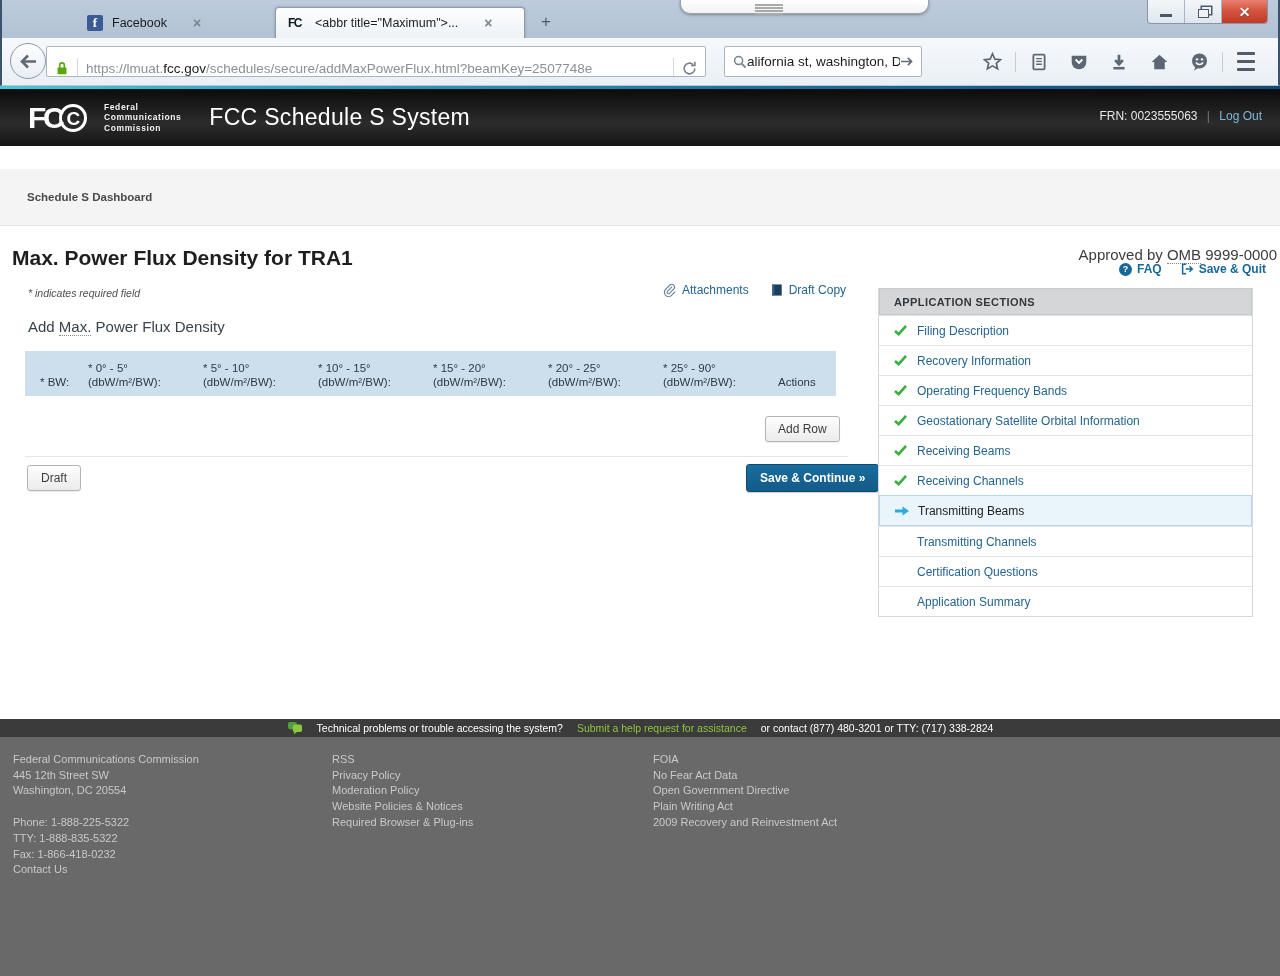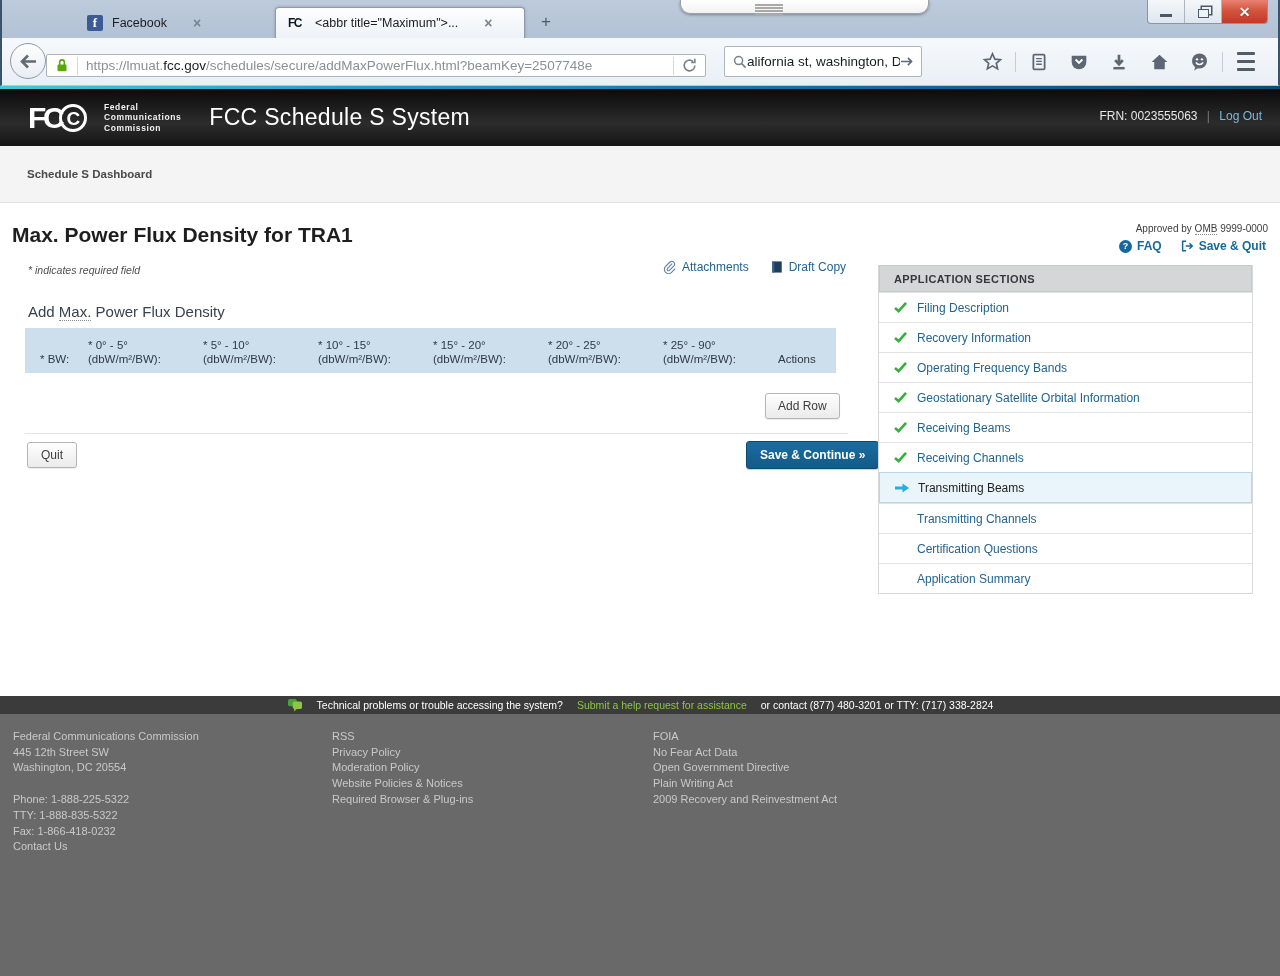--- a/index.html
+++ b/index.html
@@ -25,21 +25,21 @@
   .win-btn { width:37px; height:23px; display:flex; align-items:center; justify-content:center; border-right:1px solid #aab5c1; }
   .win-btn:last-child { border-right:none; }
   .win-min-bar { width:12px; height:3px; background:#4c5866; margin-top:8px; }
   .win-restore-glyph { width:11px; height:9px; border:1.5px solid #4c5866; background:#eef2f6; box-shadow:3px -3px 0 -1px #eef2f6, 3px -3px 0 0.5px #4c5866; margin-top:3px; }
   .win-close { width:45px; background:linear-gradient(#ea8173,#d4553f 45%,#c03a28); }
   .win-close span { color:#fff; font-weight:bold; font-size:14px; text-shadow:0 1px 1px rgba(0,0,0,.4); }
 
   
   .navbar { position:relative; height:48px; background:linear-gradient(#f6f9fc,#e9eff5); border-left:2px solid #39536e; border-right:2px solid #39536e; border-bottom:1px solid #bcc5d0; }
   .back-btn { position:absolute; left:8px; top:5px; width:36px; height:36px; border-radius:50%; background:linear-gradient(#fefefe,#e9edf2); border:1px solid #8c99a7; display:flex; align-items:center; justify-content:center; z-index:2; }
-  .urlbar { position:absolute; left:44px; top:16px; width:660px; height:23px; background:#fff; border:1px solid #abb5c0; border-radius:2px; display:flex; align-items:center; padding:0 8px; }
+  .urlbar { position:absolute; left:44px; top:8px; width:660px; height:31px; background:#fff; border:1px solid #abb5c0; border-radius:2px; display:flex; align-items:flex-end; padding:0 8px; }
   .urlbar .divider { width:1px; height:18px; background:#d4d9df; margin:0 8px; }
   .url-text { flex:1; font-size:13.5px; white-space:nowrap; overflow:hidden; color:#8a9098; }
   .url-text .domain { color:#1a1d20; }
   .searchbox { position:absolute; left:722px; top:8px; width:198px; height:31px; background:#fff; border:1px solid #abb5c0; border-radius:2px; display:flex; align-items:center; padding:0 8px; }
   .search-value { flex:1; font-size:13.5px; color:#1a1d20; white-space:nowrap; overflow:hidden; }
   .tool-icons { position:absolute; right:12px; top:8px; display:flex; align-items:center; height:31px; }
   .tool-btn { width:40px; display:flex; align-items:center; justify-content:center; }
   .tool-sep { width:1px; height:20px; background:#c6cdd6; margin:0 3px; }
   .hamburger div { width:18px; height:3px; background:#525d69; margin:2.5px 0; border-radius:1px; }
 
@@ -47,35 +47,35 @@
   .accent-line { height:3px; background:linear-gradient(90deg,#41c9d9,#2d9fc6 25%,#1a6fa2 60%,#0d4a77); }
   .site-header { position:relative; height:57px; background:linear-gradient(#0b0b0b,#2c2c2c 60%,#151515); color:#fff; display:flex; align-items:center; }
   .fcc-logo { margin-left:28px; display:flex; align-items:center; }
   .agency { margin-left:14px; font-size:8.5px; font-weight:bold; letter-spacing:.6px; line-height:10.5px; color:#f2f2f2; }
   .app-title { margin-left:28px; font-size:23px; font-weight:400; letter-spacing:.3px; color:#fff; }
   .header-right { position:absolute; right:18px; top:20px; font-size:12px; color:#e8e8e8; }
   .header-right .sep { color:#6d7d8a; margin:0 6px; }
   .logout-link { color:#7fb8dd; text-decoration:none; }
 
   
-  .breadcrumb-bar { height:57px; background:#f4f4f4; border-bottom:1px solid #e2e2e2; display:flex; align-items:center; }
+  .breadcrumb-bar { height:57px; background:#f4f4f4; border-bottom:1px solid #e2e2e2; display:flex; align-items:center;margin-top:23px; }
   .breadcrumb { margin-left:27px; font-size:11.5px; font-weight:bold; color:#4a4a4a; }
 
   
   .content { position:relative; height:493px; background:#fff; }
   .page-title { position:absolute; left:12px; top:20px; font-size:21px; font-weight:700; color:#1e1e1e; }
   .required-note { position:absolute; left:28px; top:61px; font-size:10.5px; font-style:italic; color:#4e4e4e; }
-  .approved-line { position:absolute; right:12px; top:20px; font-size:10px; color:#3c3c3c; }
+  .approved-line { position:absolute; right:3px; top:20px; font-size:15px; color:#3c3c3c; }
   .abbr-dotted { border-bottom:1px dotted #8a8a8a; }
   .header-links { position:absolute; right:14px; top:36px; display:flex; gap:18px; align-items:center; }
   .hdr-link { display:flex; align-items:center; gap:5px; font-size:12px; font-weight:bold; color:#17689a; text-decoration:none; }
   .faq-circle { width:13px; height:13px; border-radius:50%; background:#17689a; color:#fff; font-size:9px; font-weight:bold; text-align:center; line-height:13px; }
   .doc-links { position:absolute; left:662px; top:57px; display:flex; gap:22px; }
   .doc-link { display:flex; align-items:center; gap:6px; font-size:12px; color:#24648f; text-decoration:none; }
-  .section-heading { position:absolute; left:28px; top:100px; font-size:15px; color:#39434c; }
+  .section-heading { position:absolute; left:28px; top:92px; font-size:15px; color:#39434c; }
   .table-header { position:absolute; left:25px; top:125px; width:811px; height:45px; background:#cddeed; display:flex; }
   .th-cell { display:flex; flex-direction:column; justify-content:flex-end; padding-bottom:7px; font-size:11.5px; color:#2e3a44; line-height:14px; }
   .th-bw { width:63px; padding-left:15px; }
   .th-col { width:115px; }
   .th-actions { flex:1; }
   .add-row-wrap { position:absolute; left:765px; top:190px; }
   .btn { font-size:12px; color:#3c3c3c; background:linear-gradient(#fefefe,#ebebeb); border:1px solid #b5b5b5; border-radius:3px; box-shadow:0 1px 1px rgba(0,0,0,.08); }
   .btn-addrow { padding:5px 12px; }
   .divider-line { position:absolute; left:25px; top:230px; width:823px; height:1px; background:#e2e6ea; }
   .btn-back { position:absolute; left:27px; top:239px; padding:5px 13px; }
@@ -315,21 +315,21 @@
         </div>
       <div class="th-cell th-actions">
           <span>Actions</span>
         </div>
     </div>
 
     <div class="add-row-wrap">
       <button class="btn btn-addrow">Add Row</button>
     </div>
     <div class="divider-line"></div>
-    <button class="btn btn-back">Quit</button>
+    <button class="btn btn-back">Draft</button>
     <button class="btn-save">Save &amp; Continue »</button>
 
     <div class="sidebar">
       <div class="sidebar-header">APPLICATION SECTIONS</div>
 
       <div class="side-item">
         <span class="side-icon">
             <svg width="13" height="11" viewBox="0 0 14 12">
               <path d="M1 6.5 5 10 13 1" stroke="#35b03b" stroke-width="2.8" fill="none"></path>
             </svg>

